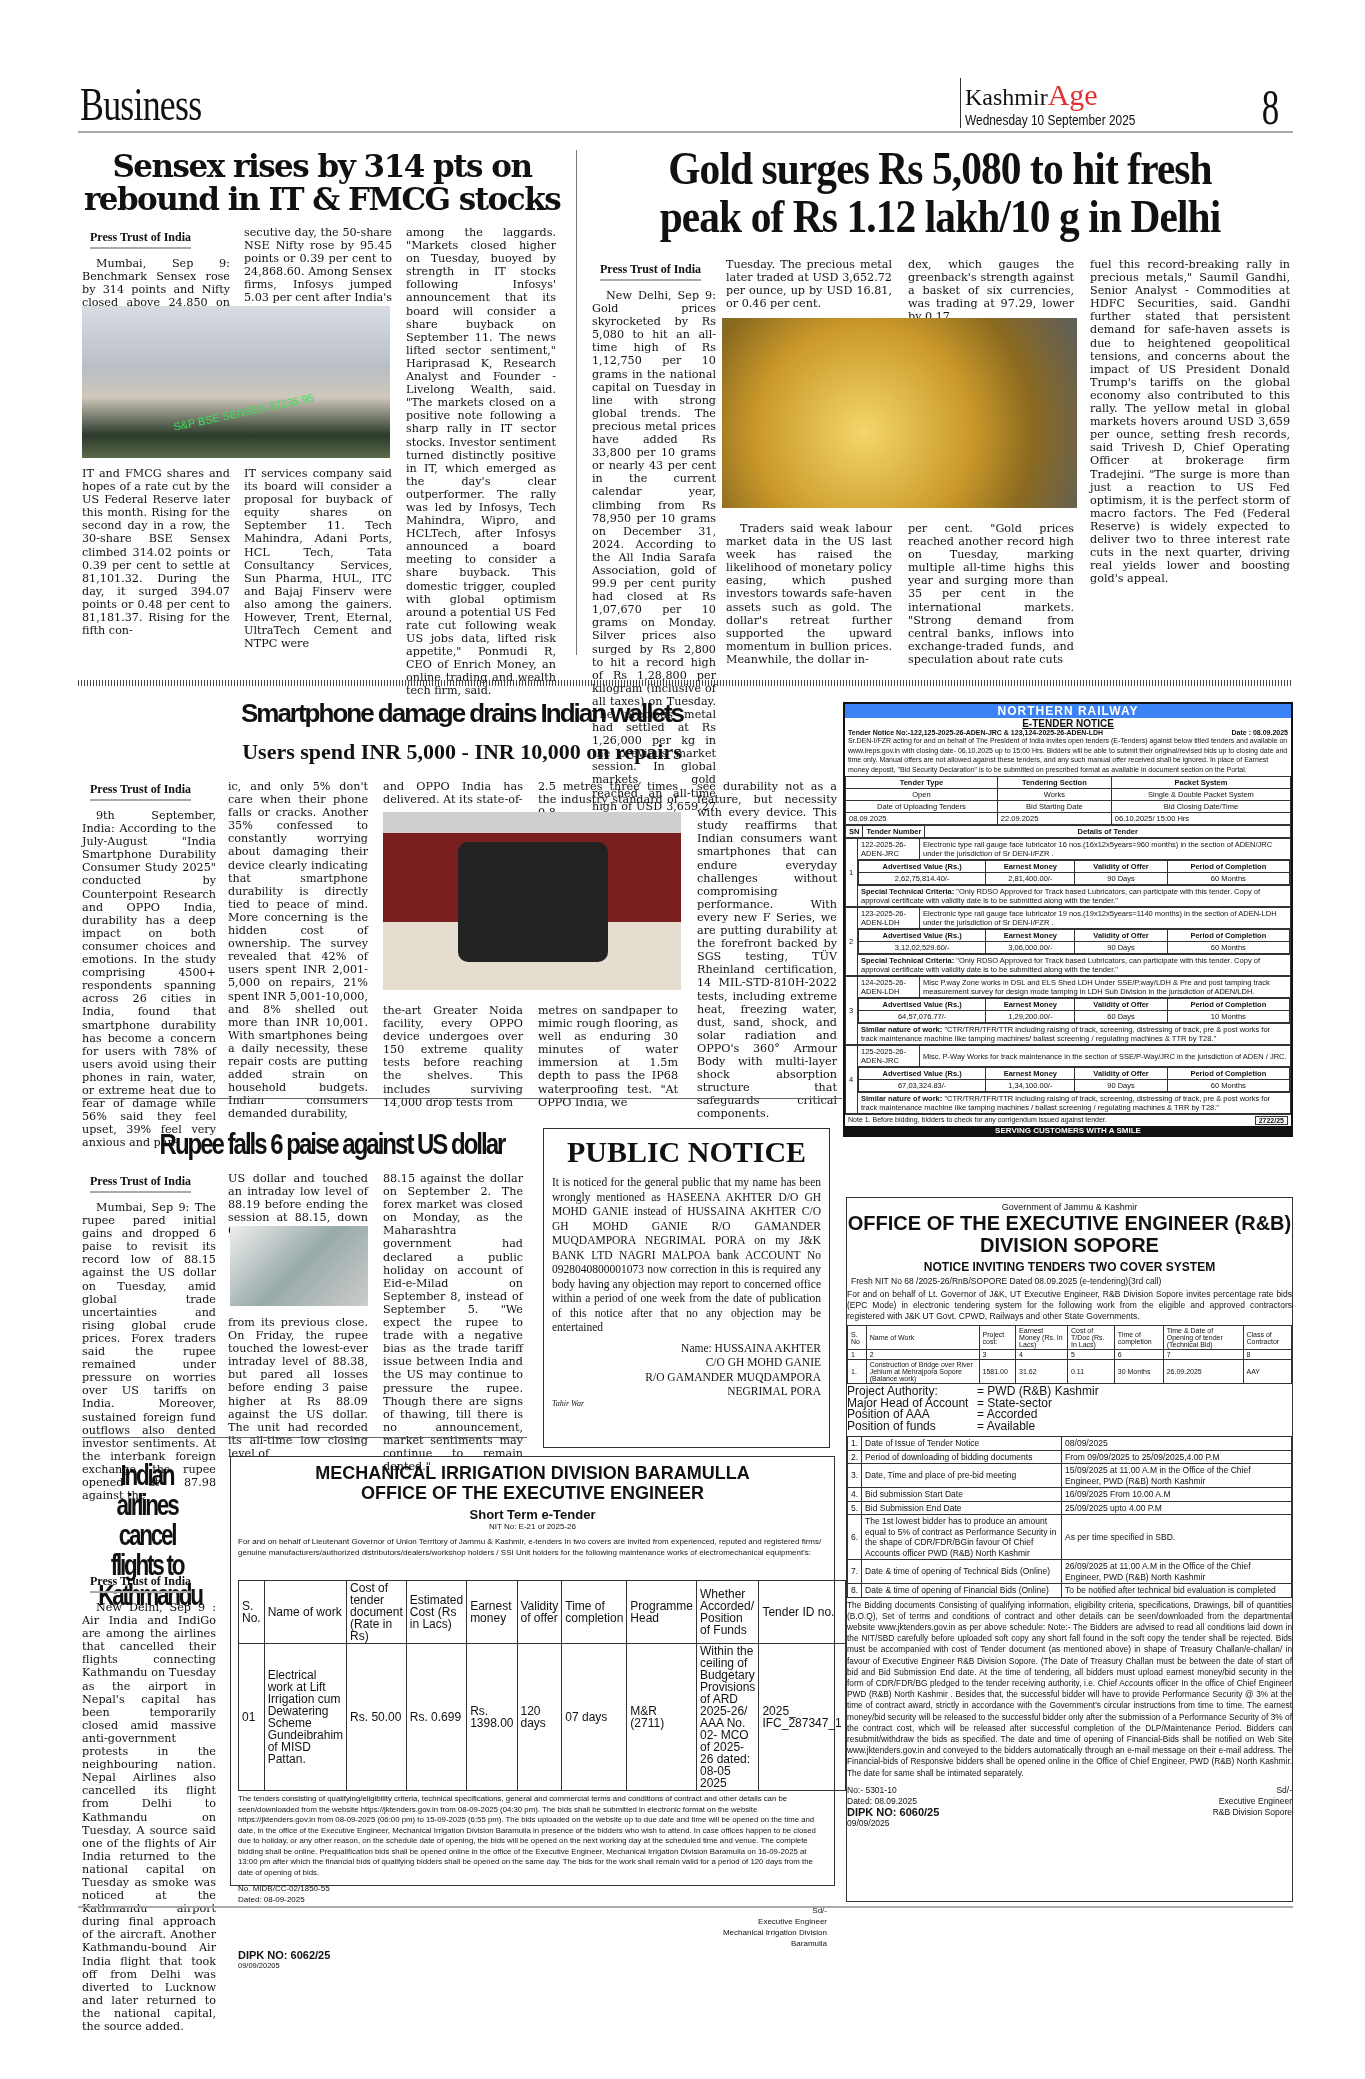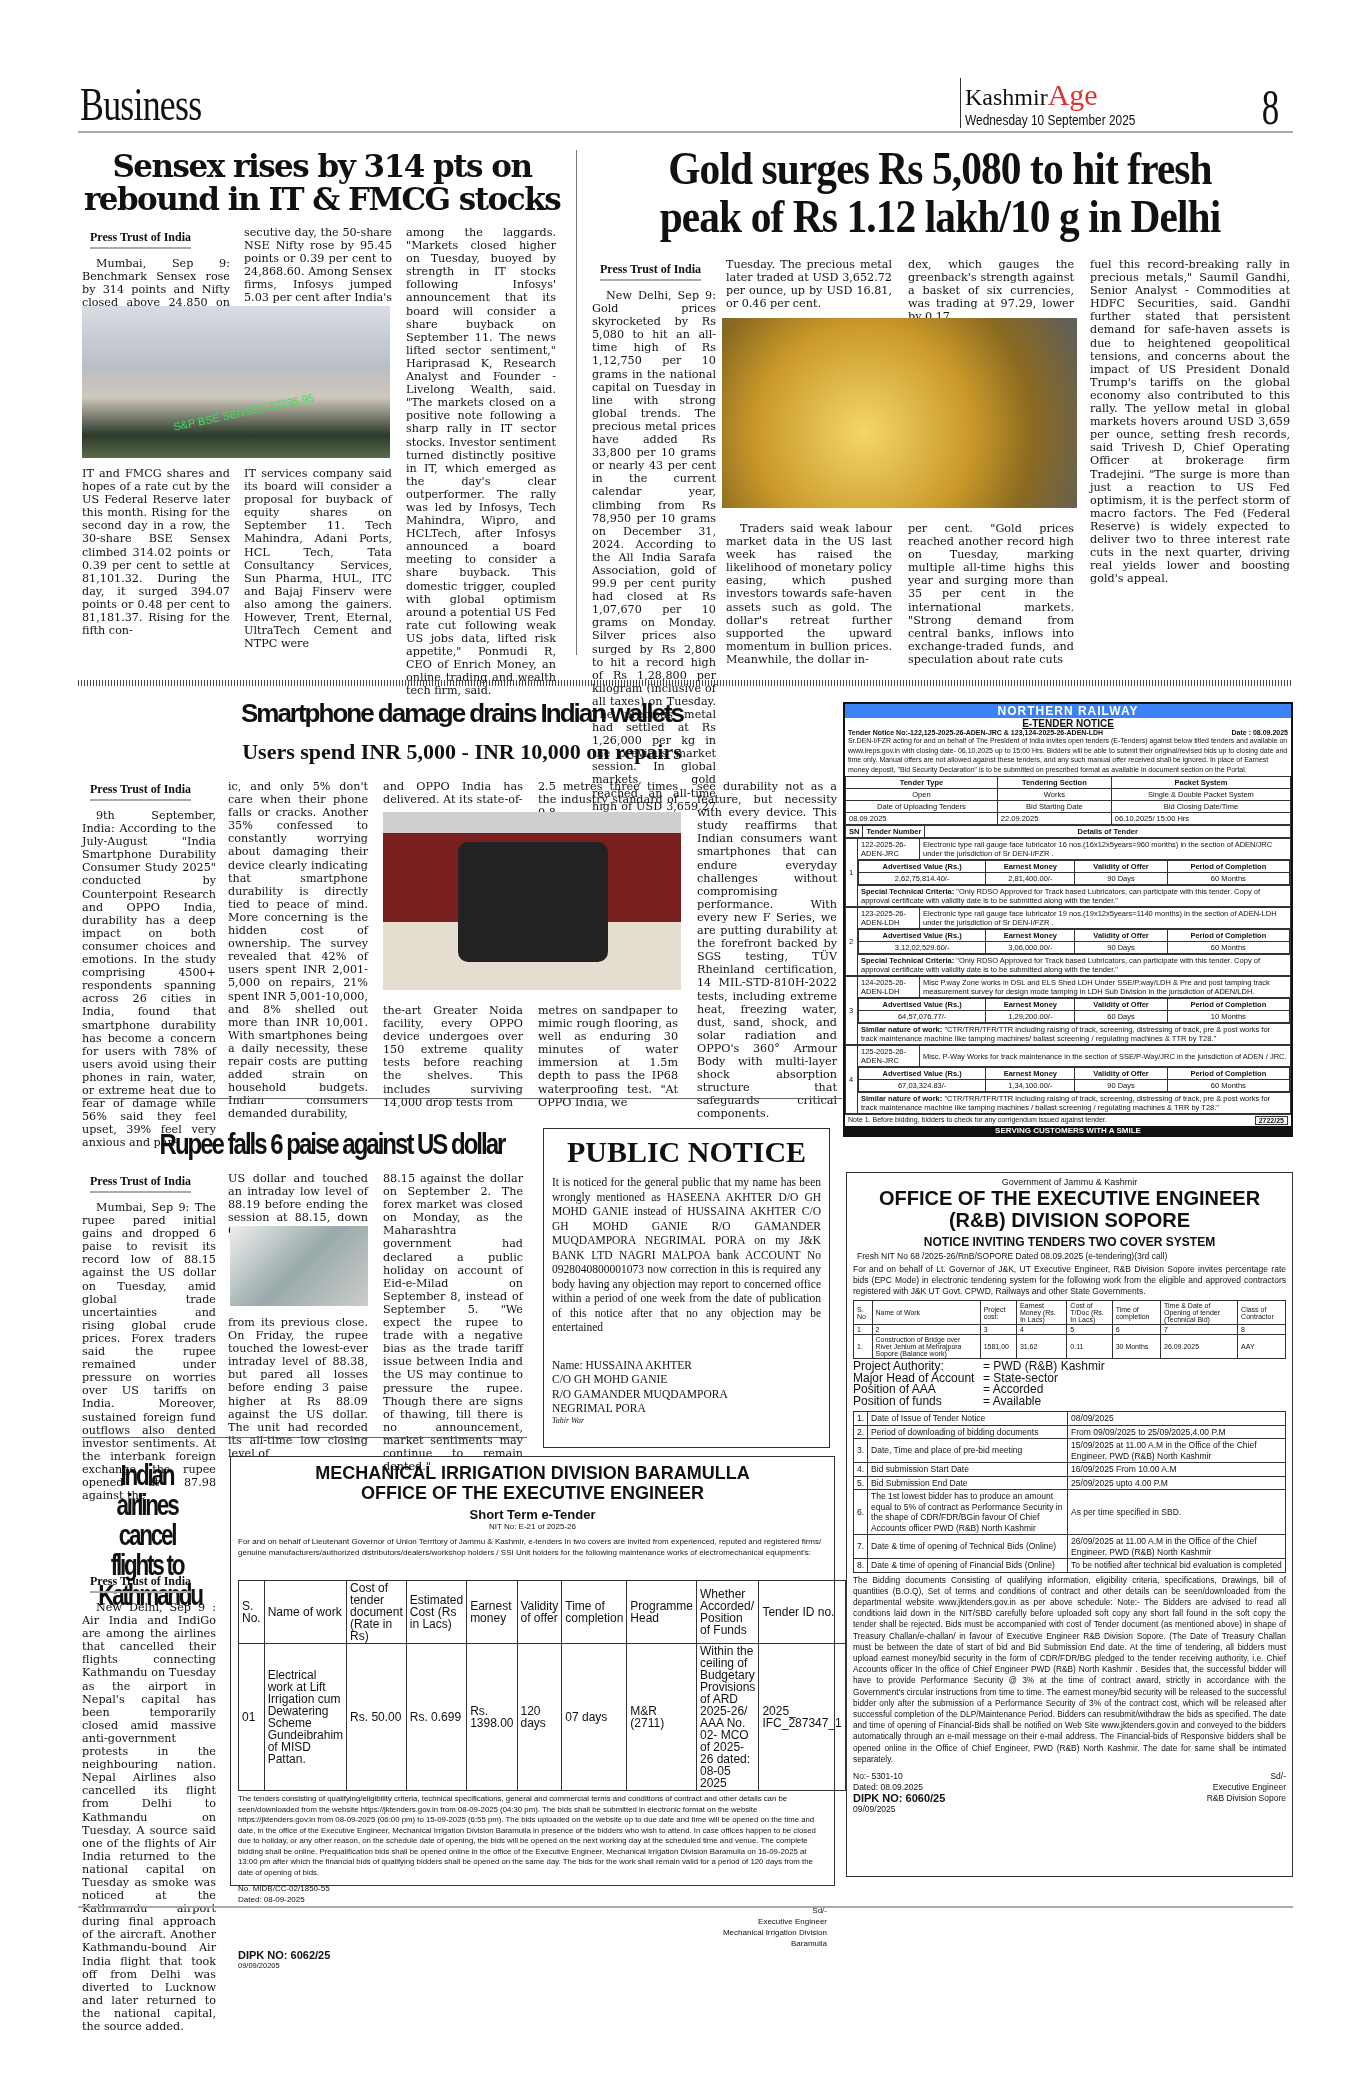--- a/index.html
+++ b/index.html
@@ -313,31 +313,31 @@
 <div class="abs col" style="left:228px;top:1316px;width:140px">
     <p style="text-indent:0">from its previous close. On Friday, the rupee touched the lowest-ever intraday level of 88.38, but pared all losses before ending 3 paise higher at Rs 88.09 against the US dollar. The unit had recorded its all-time low closing level of</p>
   </div>
 <div class="abs col" style="left:383px;top:1172px;width:140px">
     <p style="text-indent:0">88.15 against the dollar on September 2. The forex market was closed on Monday, as the Maharashtra government had declared a public holiday on account of Eid-e-Milad on September 8, instead of September 5. "We expect the rupee to trade with a negative bias as the trade tariff issue between India and the US may continue to pressure the rupee. Though there are signs of thawing, till there is no announcement, market sentiments may continue to remain dented."</p>
   </div>
 
 <div class="abs box" style="left:543px;top:1128px;width:287px;height:320px;padding:6px 8px">
   <div style="font-family:'Liberation Serif',serif;font-weight:bold;font-size:30px;text-align:center">PUBLIC NOTICE</div>
   <div style="font-family:'Liberation Serif',serif;font-size:11.5px;line-height:14.5px;text-align:justify;margin-top:6px">It is noticed for the general public that my name has been wrongly mentioned as HASEENA AKHTER D/O GH MOHD GANIE instead of HUSSAINA AKHTER C/O GH MOHD GANIE R/O GAMANDER MUQDAMPORA NEGRIMAL PORA on my J&amp;K BANK LTD NAGRI MALPOA bank ACCOUNT No 0928040800001073 now correction in this is required any body having any objection may report to concerned office within a period of one week from the date of publication of this notice after that no any objection may be entertained</div>
-  <div style="font-family:'Liberation Serif',serif;font-size:11.5px;line-height:14.5px;text-align:left;margin-top:23px">
+  <div style="font-family:'Liberation Serif',serif;font-size:11.5px;line-height:14.5px;text-align:right;margin-top:6px">
     <div>Name: HUSSAINA AKHTER</div>
       <div>C/O GH MOHD GANIE</div>
       <div>R/O GAMANDER MUQDAMPORA</div>
       <div>NEGRIMAL PORA</div>
   </div>
   <div style="font-family:'Liberation Serif',serif;font-style:italic;font-size:8px">Tahir War</div>
 </div>
 <div class="abs rule" style="left:82px;top:1437px;width:445px;height:1px;background:#666"></div>
 
-<div class="abs box" style="left:846px;top:1172px;width:447px;height:705px;padding:4px 6px">
+<div class="abs box" style="left:846px;top:1197px;width:447px;height:705px;padding:4px 0">
   <div class="sans" style="text-align:center;font-size:9px">Government of Jammu &amp; Kashmir</div>
   <div class="sans" style="text-align:center;font-weight:bold;font-size:20px;line-height:22px">OFFICE OF THE EXECUTIVE ENGINEER (R&amp;B) DIVISION SOPORE</div>
   <div class="sans" style="text-align:center;font-weight:bold;font-size:12px;margin-top:4px">NOTICE INVITING TENDERS TWO COVER SYSTEM</div>
   <div class="sans" style="font-size:8.5px;margin:2px 0 3px 4px">Fresh NIT No 68 /2025-26/RnB/SOPORE Dated 08.09.2025 (e-tendering)(3rd call)</div>
   <div class="sans" style="font-size:8.5px;line-height:11px;text-align:justify">For and on behalf of Lt. Governor of J&amp;K, UT Executive Engineer, R&amp;B Division Sopore invites percentage rate bids (EPC Mode) in electronic tendering system for the following work from the eligible and approved contractors registered with J&amp;K UT Govt. CPWD, Railways and other State Governments.</div>
   <table class="sans" style="font-size:7px;margin-top:3px">
     <tbody>
         <tr id="sopore-hdr">
           <td>S. No</td>
           <td>Name of Work</td>

